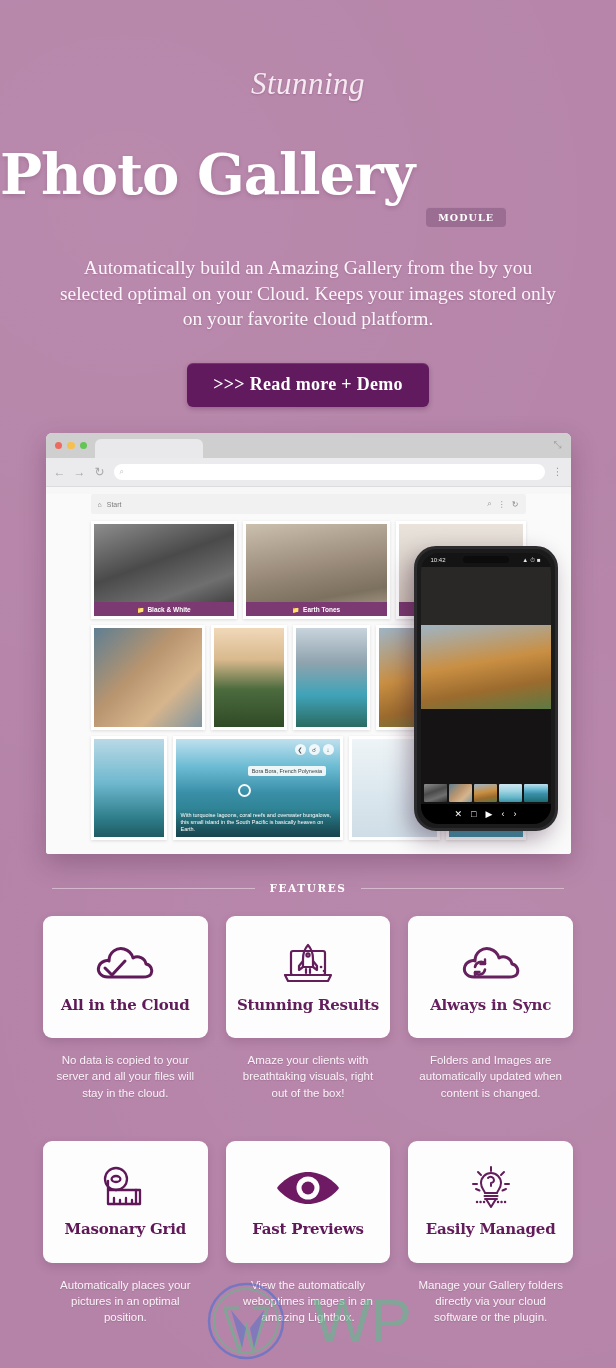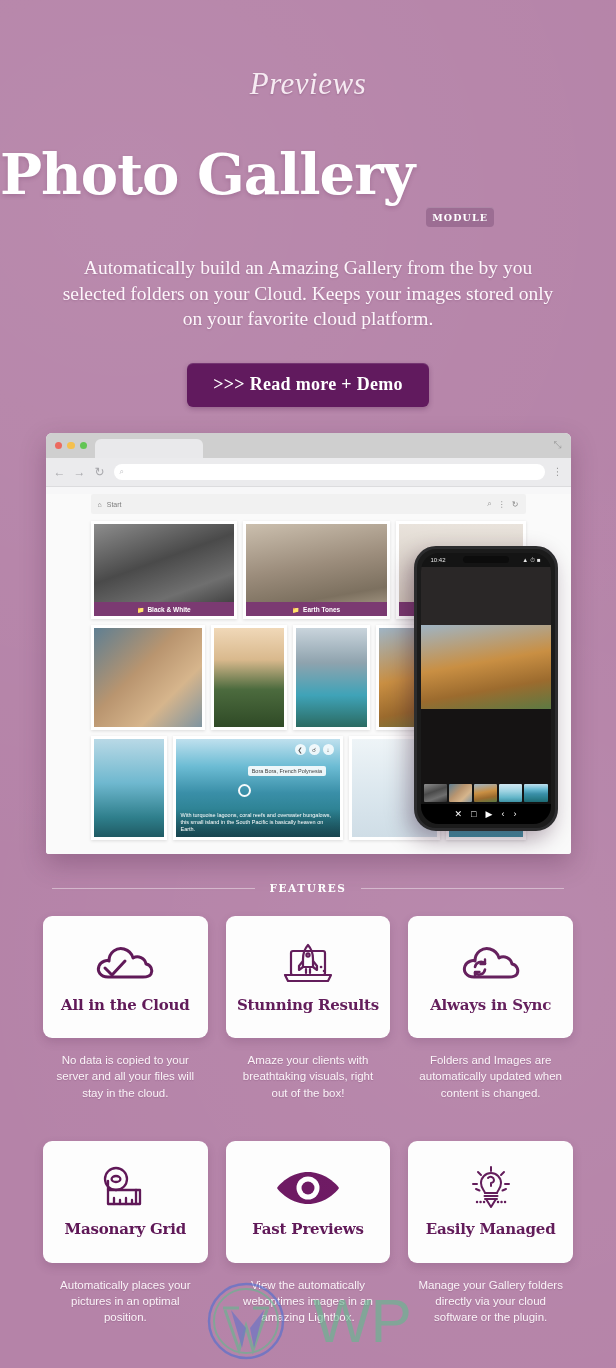--- a/index.html
+++ b/index.html
@@ -49,21 +49,21 @@
   }
   .module-badge {
     align-self: flex-end;
     margin-bottom: 14px;
     background: #9c6d93;
     color: #ffffff;
     font-family: "DejaVu Serif", serif;
     font-weight: bold;
     font-size: 9.5px;
     letter-spacing: 1.1px;
-    padding: 5px 6px 4px;
+    padding: 5px 12px 4px;
     border-radius: 4px;
     box-shadow: inset 0 1px 0 rgba(255,255,255,0.18);
   }
   .hero-desc {
     margin: 14px auto 0;
     width: 500px;
     font-family: "Liberation Serif", serif;
     font-size: 19.5px;
     line-height: 1.32;
     color: #fdf6fb;
@@ -369,26 +369,26 @@
     line-height: 1;
     letter-spacing: 1px;
   }
 </style>
 </head>
 <body>
 
 <div class="page-texture"></div>
 
 <section class="hero">
-  <div class="hero-script">Previews</div>
+  <div class="hero-script">Stunning</div>
   <div class="hero-title-row">
     <h1 class="hero-title">Photo Gallery</h1>
     <span class="module-badge">MODULE</span>
   </div>
-  <p class="hero-desc">Automatically build an Amazing Gallery from the by you selected folders on your Cloud. Keeps your images stored only on your favorite cloud platform.</p>
+  <p class="hero-desc">Automatically build an Amazing Gallery from the by you selected optimal on your Cloud. Keeps your images stored only on your favorite cloud platform.</p>
   <div class="cta-wrap">
     <button class="cta-button">&gt;&gt;&gt; Read more + Demo</button>
   </div>
 </section>
 
 <section class="mock-wrap">
 
   <div class="browser">
 
     <div class="browser-titlebar">

